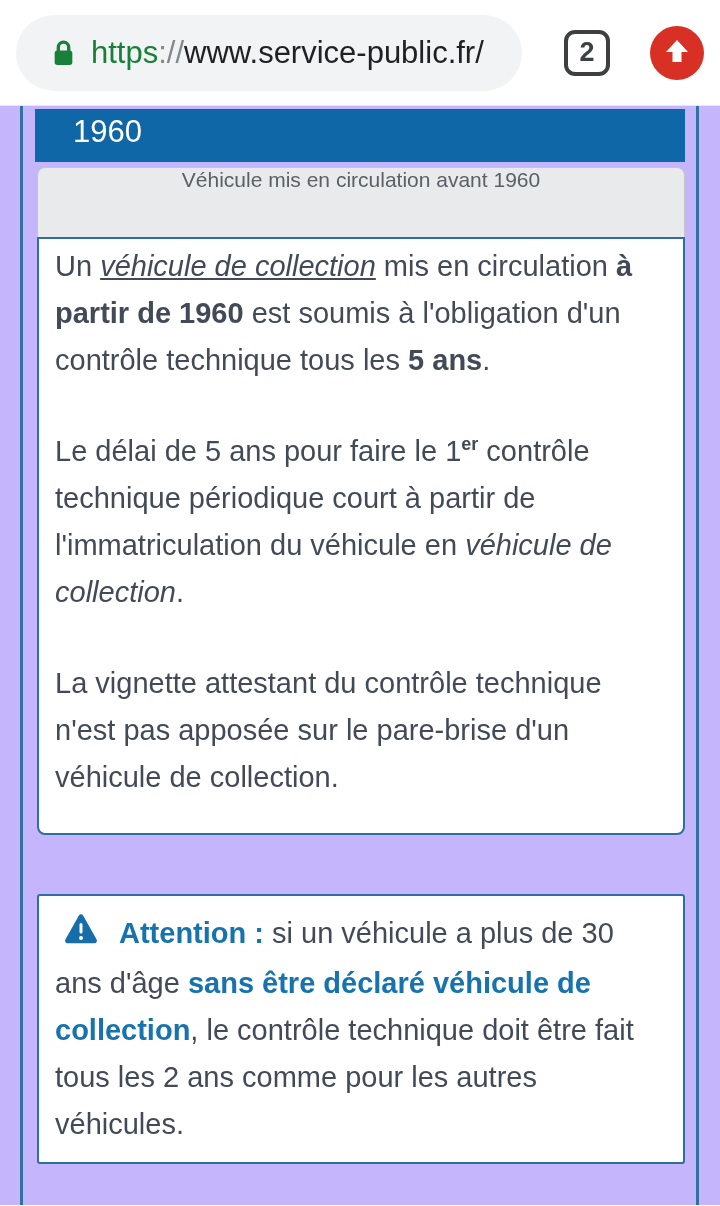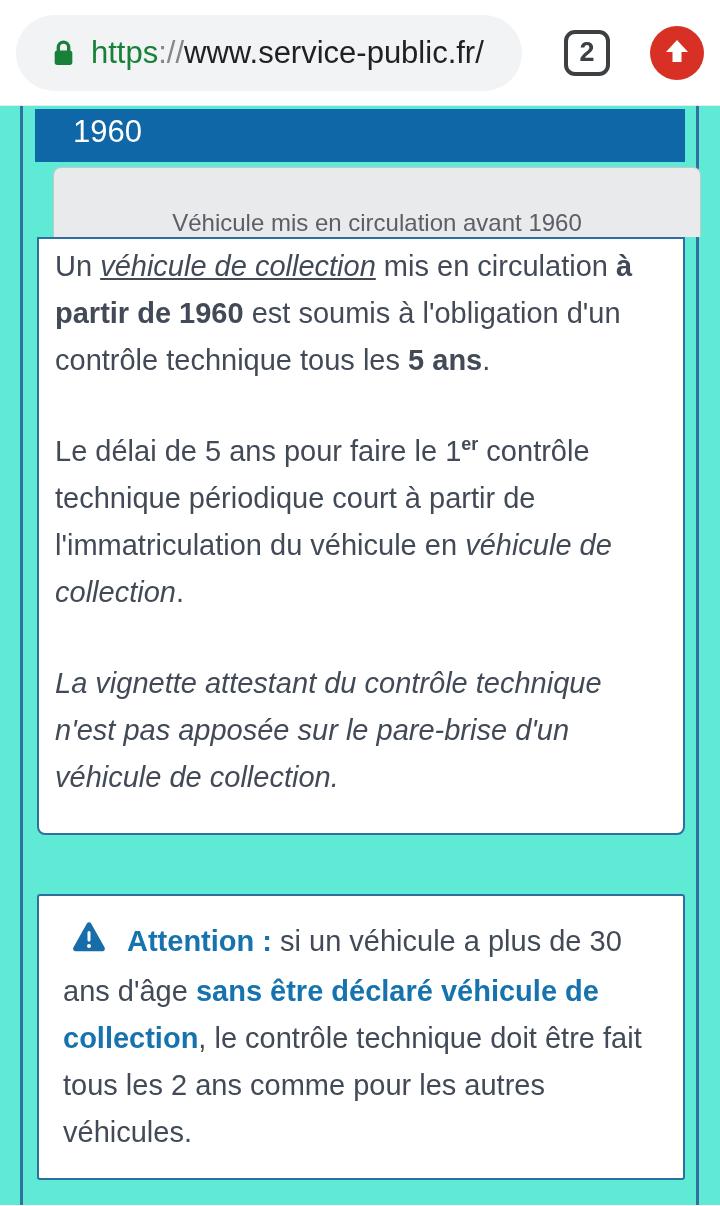--- a/index.html
+++ b/index.html
@@ -16,43 +16,43 @@
   .lock-wrap{margin-left:34px;flex:none;display:flex;align-items:center;}
   .url{margin-left:14px;font-size:31px;white-space:nowrap;overflow:hidden;color:#202124;}
   .url .scheme{color:#188038;}
   .url .sep{color:#83888d;}
   .tab-counter{margin-left:42px;width:38px;height:38px;border:4px solid #3c4043;
     border-radius:11px;display:flex;align-items:center;justify-content:center;
     font-weight:bold;font-size:27px;color:#3c4043;flex:none;}
   .update-btn{margin-left:40px;width:54px;height:54px;border-radius:50%;
     background:#d93025;display:flex;align-items:center;justify-content:center;flex:none;}
   
-  .page{position:relative;height:1099px;background:#5eead4;}
+  .page{position:relative;height:1099px;background:#c4b5fd;}
   .vline{position:absolute;top:0;bottom:0;width:3px;background:#31709f;}
   .vline.left{left:20px;}
   .vline.right{left:696px;}
   .content-col{position:absolute;left:35px;top:3px;width:650px;}
   .active-tab{height:53px;background:#0f67a7;color:#ffffff;font-size:31px;
     line-height:42px;padding:2px 0 0 38px;box-sizing:border-box;}
-  .inactive-tab{margin:5px 0 0 18px;width:648px;height:70px;box-sizing:border-box;
+  .inactive-tab{margin:5px 0 0 2px;width:648px;height:70px;box-sizing:border-box;
     background:#e9eaeb;border:1px solid #c3c7ca;border-bottom:none;
-    border-radius:8px 8px 0 0;color:#5a6066;font-size:24px;
-    display:flex;align-items:flex-end;justify-content:center;}
+    border-radius:8px 8px 0 0;color:#5a6066;font-size:21px;
+    display:flex;align-items:flex-start;justify-content:center;}
   .panel{margin-left:2px;width:648px;box-sizing:border-box;background:#ffffff;
     border:2px solid #2e6fa0;border-radius:0 0 8px 8px;padding:4px 16px;
     min-height:598px;}
   .panel p{margin:0 0 44px;font-size:29px;line-height:47px;color:#424a57;}
-  .panel p:last-child{margin-bottom:9px;font-style:italic;}
+  .panel p:last-child{margin-bottom:9px;}
   .term-link{font-style:italic;text-decoration:underline;color:#424a57;}
   .em{font-style:italic;}
   b{color:#424a57;}
   sup{font-size:18px;line-height:0;vertical-align:super;font-weight:bold;}
   .warning{margin:59px 0 0 2px;width:648px;box-sizing:border-box;background:#ffffff;
     border:2px solid #2e6fa0;border-radius:3px;padding:14px 16px;}
-  .warning p{margin:8px;font-size:29px;line-height:47px;color:#424a57;}
+  .warning p{margin:0;font-size:29px;line-height:47px;color:#424a57;}
   .warn-icon{display:inline-block;vertical-align:-3px;margin:0 20px 0 8px;}
   .blue-bold{color:#1673ae;font-weight:bold;}
 </style>
 </head>
 <body>
 
 <div class="chrome">
   <div class="omnibox">
     <span class="lock-wrap">
       <svg width="27" height="30" viewBox="0 0 26 28">

